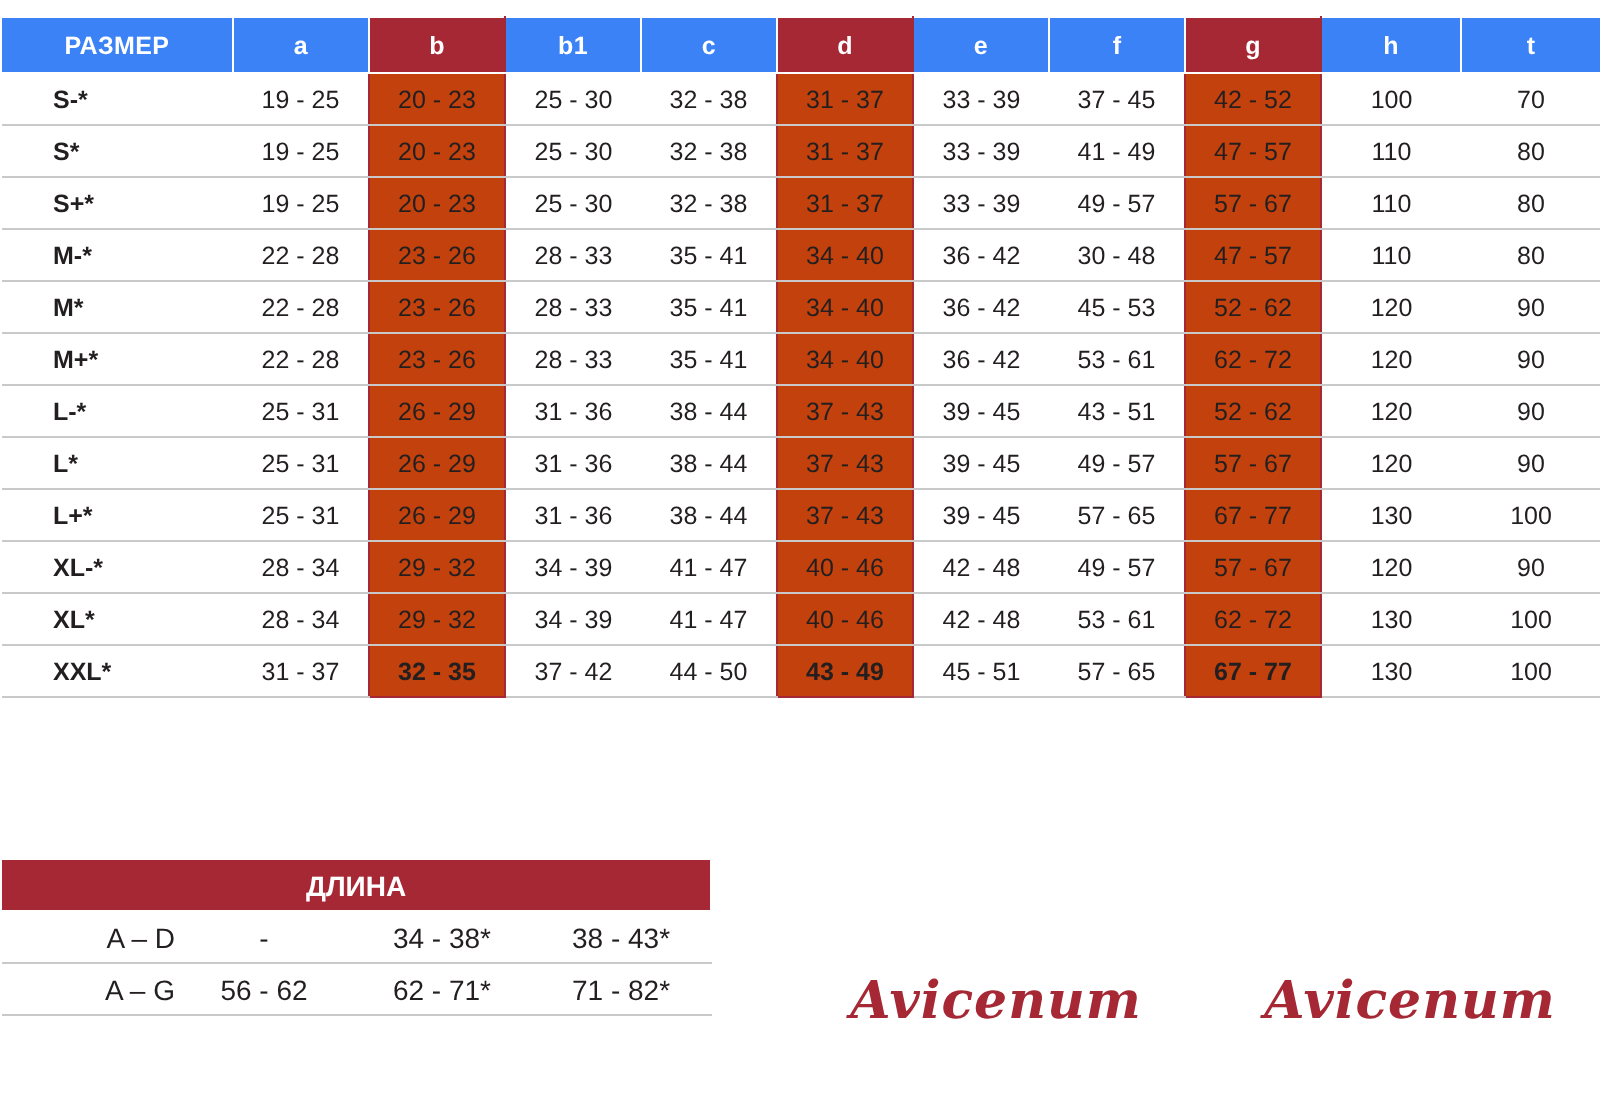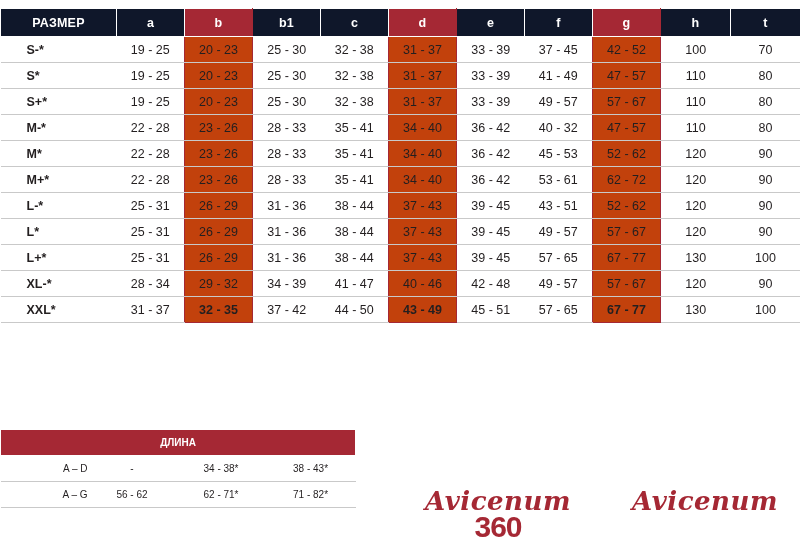--- a/index.html
+++ b/index.html
@@ -29,21 +29,21 @@
   }
   table.main th, table.main td {
     border: 1px solid #ffffff;
     height: 26px;
     font-size: 12.5px;
     text-align: center;
     vertical-align: middle;
     padding: 0;
   }
   table.main thead th {
-    background: #0f172a;
+    background: #3b82f6;
     color: #ffffff;
     font-weight: bold;
     font-size: 12.5px;
     letter-spacing: .2px;
     height: 28px;
     border: 1px solid #ffffff;
   }
   table.main thead th.size-head {
     text-align: center;
   }
@@ -83,21 +83,21 @@
   table.length {
     position: absolute;
     left: 0;
     top: 429px;
     width: 355px;
     border-collapse: collapse;
     table-layout: fixed;
   }
   table.length th, table.length td {
     height: 26px;
-    font-size: 10px;
+    font-size: 14px;
     text-align: center;
     vertical-align: middle;
     padding: 0;
     color: #231f20;
   }
   table.length thead th {
     background: #a52834;
     color: #ffffff;
     font-weight: bold;
     border: 1px solid #ffffff;
@@ -212,21 +212,21 @@
         <td>80</td>
       </tr>
       <tr>
         <td class="label">M-*</td>
         <td>22 - 28</td>
         <td class="hl col-left col-right">23 - 26</td>
         <td>28 - 33</td>
         <td>35 - 41</td>
         <td class="hl col-left col-right">34 - 40</td>
         <td>36 - 42</td>
-        <td>40 - 32</td>
+        <td>30 - 48</td>
         <td class="hl col-left col-right">47 - 57</td>
         <td>110</td>
         <td>80</td>
       </tr>
       <tr>
         <td class="label">M*</td>
         <td>22 - 28</td>
         <td class="hl col-left col-right">23 - 26</td>
         <td>28 - 33</td>
         <td>35 - 41</td>
@@ -296,20 +296,33 @@
         <td>34 - 39</td>
         <td>41 - 47</td>
         <td class="hl col-left col-right">40 - 46</td>
         <td>42 - 48</td>
         <td>49 - 57</td>
         <td class="hl col-left col-right">57 - 67</td>
         <td>120</td>
         <td>90</td>
       </tr>
       <tr>
+        <td class="label">XL*</td>
+        <td>28 - 34</td>
+        <td class="hl col-left col-right">29 - 32</td>
+        <td>34 - 39</td>
+        <td>41 - 47</td>
+        <td class="hl col-left col-right">40 - 46</td>
+        <td>42 - 48</td>
+        <td>53 - 61</td>
+        <td class="hl col-left col-right">62 - 72</td>
+        <td>130</td>
+        <td>100</td>
+      </tr>
+      <tr>
         <td class="label">XXL*</td>
         <td>31 - 37</td>
         <td class="hl col-left col-right">32 - 35</td>
         <td>37 - 42</td>
         <td>44 - 50</td>
         <td class="hl col-left col-right">43 - 49</td>
         <td>45 - 51</td>
         <td>57 - 65</td>
         <td class="hl col-left col-right">67 - 77</td>
         <td>130</td>
@@ -341,20 +354,19 @@
         <td class="label">A – G</td>
         <td>56 - 62</td>
         <td>62 - 71*</td>
         <td>71 - 82*</td>
       </tr>
     </tbody>
   </table>
 
   <div class="logo" id="logo-360">
     <span class="word">Avicenum</span>
-    <span class="num">360</span>
   </div>
 
   <div class="logo" id="logo-520">
     <span class="word">Avicenum</span>
   </div>
 
 </div>
 
 </body></html>

